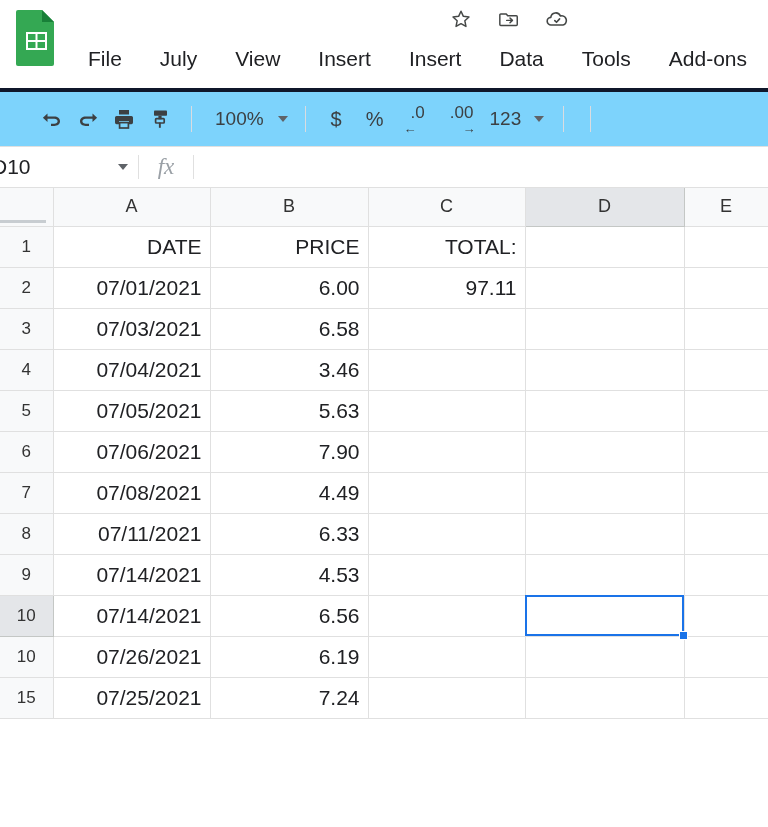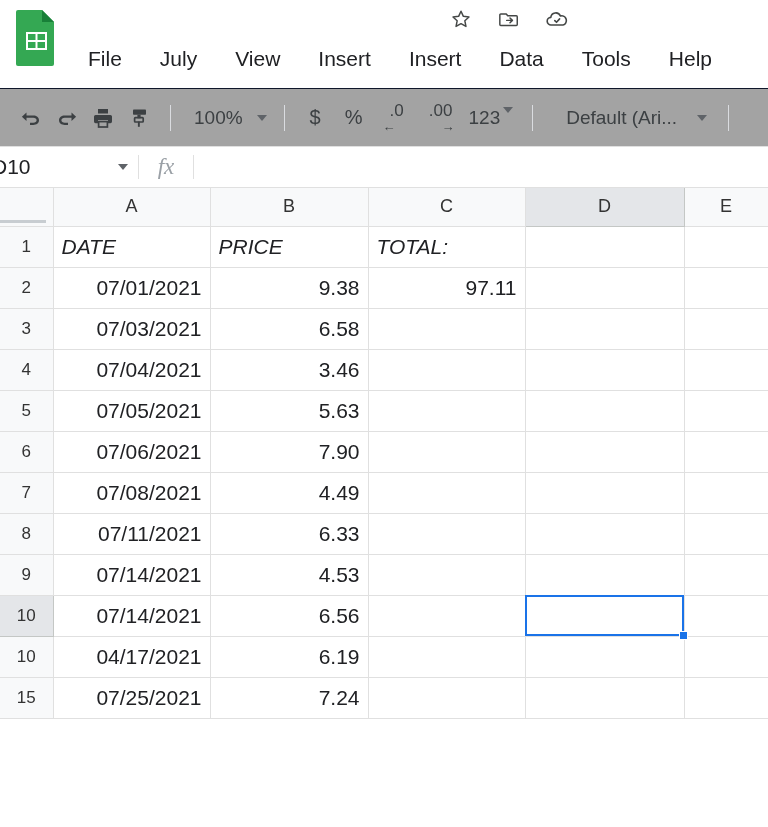--- a/index.html
+++ b/index.html
@@ -55,25 +55,25 @@
     white-space: nowrap;
     cursor: pointer;
     border-radius: 4px;
   }
   .menu-item:first-child { padding-left: 0; }
 
   
   .toolbar {
     position: relative;
     height: 58px;
-    background: #a3a3a3;
-    border-top: 1px solid #0f172a;
+    background: #7dd3fc;
+    border-top: 4px solid #0f172a;
     display: flex;
     align-items: center;
-    padding-left: 13px;
+    padding-left: 34px;
   }
   .tb-btn {
     width: 36px; height: 36px;
     display: flex; align-items: center; justify-content: center;
     cursor: pointer;
     border-radius: 4px;
     flex: none;
   }
   .tb-sep {
     width: 1px; height: 26px;
@@ -103,21 +103,21 @@
     cursor: pointer;
     flex: none;
     width: 44px;
     display: flex; flex-direction: column; align-items: center;
   }
   .tb-dec span.num { font-size: 17px; color: #3c4043; line-height: 1; }
   .tb-dec span.arr { font-size: 13px; color: #3c4043; line-height: 1; margin-top: 1px; }
   .tb-dec.left span.arr { align-self: flex-start; margin-left: 0px; }
   .tb-dec.right span.arr { align-self: flex-end; margin-right: 0px; }
   .tb-123 {
-    display: flex; gap: 3px;
+    display: flex; align-items: center; gap: 13px;
     font-size: 19px; color: #3c4043;
     padding: 4px 6px; cursor: pointer; flex: none;
   }
   .tb-font {
     display: flex; align-items: center; gap: 20px;
     font-size: 19px; color: #3c4043;
     padding: 4px 8px; cursor: pointer; flex: none;
     margin-left: 12px;
   }
   .caret {
@@ -245,21 +245,21 @@
     background: #ffffff;
     font-size: 21px;
     color: #202124;
     padding: 0 8px;
     vertical-align: middle;
     white-space: nowrap;
     overflow: hidden;
     cursor: cell;
   }
   td.cell.num { text-align: right; }
-  td.cell.txt { text-align: left; font-style: italic; }
+  td.cell.txt { text-align: right; }
 
   
   .sel-box {
     position: absolute;
     border: 2px solid #1a73e8;
     pointer-events: none;
     box-sizing: border-box;
   }
   .sel-handle {
     position: absolute;
@@ -308,20 +308,21 @@
   </div>
 
   <div class="menubar">
     <div class="menu-item">File</div>
     <div class="menu-item">July</div>
     <div class="menu-item">View</div>
     <div class="menu-item">Insert</div>
     <div class="menu-item">Insert</div>
     <div class="menu-item">Data</div>
     <div class="menu-item">Tools</div>
+    <div class="menu-item">Add-ons</div>
     <div class="menu-item">Help</div>
   </div>
 </div>
 
 <div class="toolbar">
 
   <div class="tb-btn">
     <svg viewBox="0 0 24 24" width="24" height="24" fill="#3c4043">
       <path d="M7.5 9.5 h6.8 c3.2 0 5.7 2 5.7 4.8 0 2.8 -2.5 4.7 -5.7 4.7 h-3.3 v-2.3 h3.3 c1.9 0 3.3 -1 3.3 -2.4 0 -1.5 -1.4 -2.5 -3.3 -2.5 h-6.8 v3.1 l-4.6 -4.2 4.6 -4.2 z"></path>
     </svg>
@@ -372,24 +373,20 @@
     <span class="arr">→</span>
   </div>
 
   <div class="tb-123">
     <span>123</span>
     <span class="caret"></span>
   </div>
 
   <div class="tb-sep"></div>
 
-  <div class="tb-font">
-    <span>Default (Ari...</span>
-    <span class="caret"></span>
-  </div>
 
   <div class="tb-sep"></div>
 </div>
 
 <div class="formulabar">
   <div class="namebox">
     <span class="namebox-val">D10</span>
     <span class="namebox-caret"></span>
   </div>
   <div class="fb-sep"></div>
@@ -423,21 +420,21 @@
           <td class="rowhdr">1</td>
           <td class="cell txt">DATE</td>
           <td class="cell txt">PRICE</td>
           <td class="cell txt">TOTAL:</td>
           <td class="cell num"></td>
           <td class="cell num"></td>
         </tr>
         <tr>
           <td class="rowhdr">2</td>
           <td class="cell num">07/01/2021</td>
-          <td class="cell num">9.38</td>
+          <td class="cell num">6.00</td>
           <td class="cell num">97.11</td>
           <td class="cell num"></td>
           <td class="cell num"></td>
         </tr>
         <tr>
           <td class="rowhdr">3</td>
           <td class="cell num">07/03/2021</td>
           <td class="cell num">6.58</td>
           <td class="cell num"></td>
           <td class="cell num"></td>
@@ -494,21 +491,21 @@
         <tr>
           <td class="rowhdr selected-row">10</td>
           <td class="cell num">07/14/2021</td>
           <td class="cell num">6.56</td>
           <td class="cell num"></td>
           <td class="cell num"></td>
           <td class="cell num"></td>
         </tr>
         <tr>
           <td class="rowhdr">10</td>
-          <td class="cell num">04/17/2021</td>
+          <td class="cell num">07/26/2021</td>
           <td class="cell num">6.19</td>
           <td class="cell num"></td>
           <td class="cell num"></td>
           <td class="cell num"></td>
         </tr>
         <tr>
           <td class="rowhdr">15</td>
           <td class="cell num">07/25/2021</td>
           <td class="cell num">7.24</td>
           <td class="cell num"></td>

